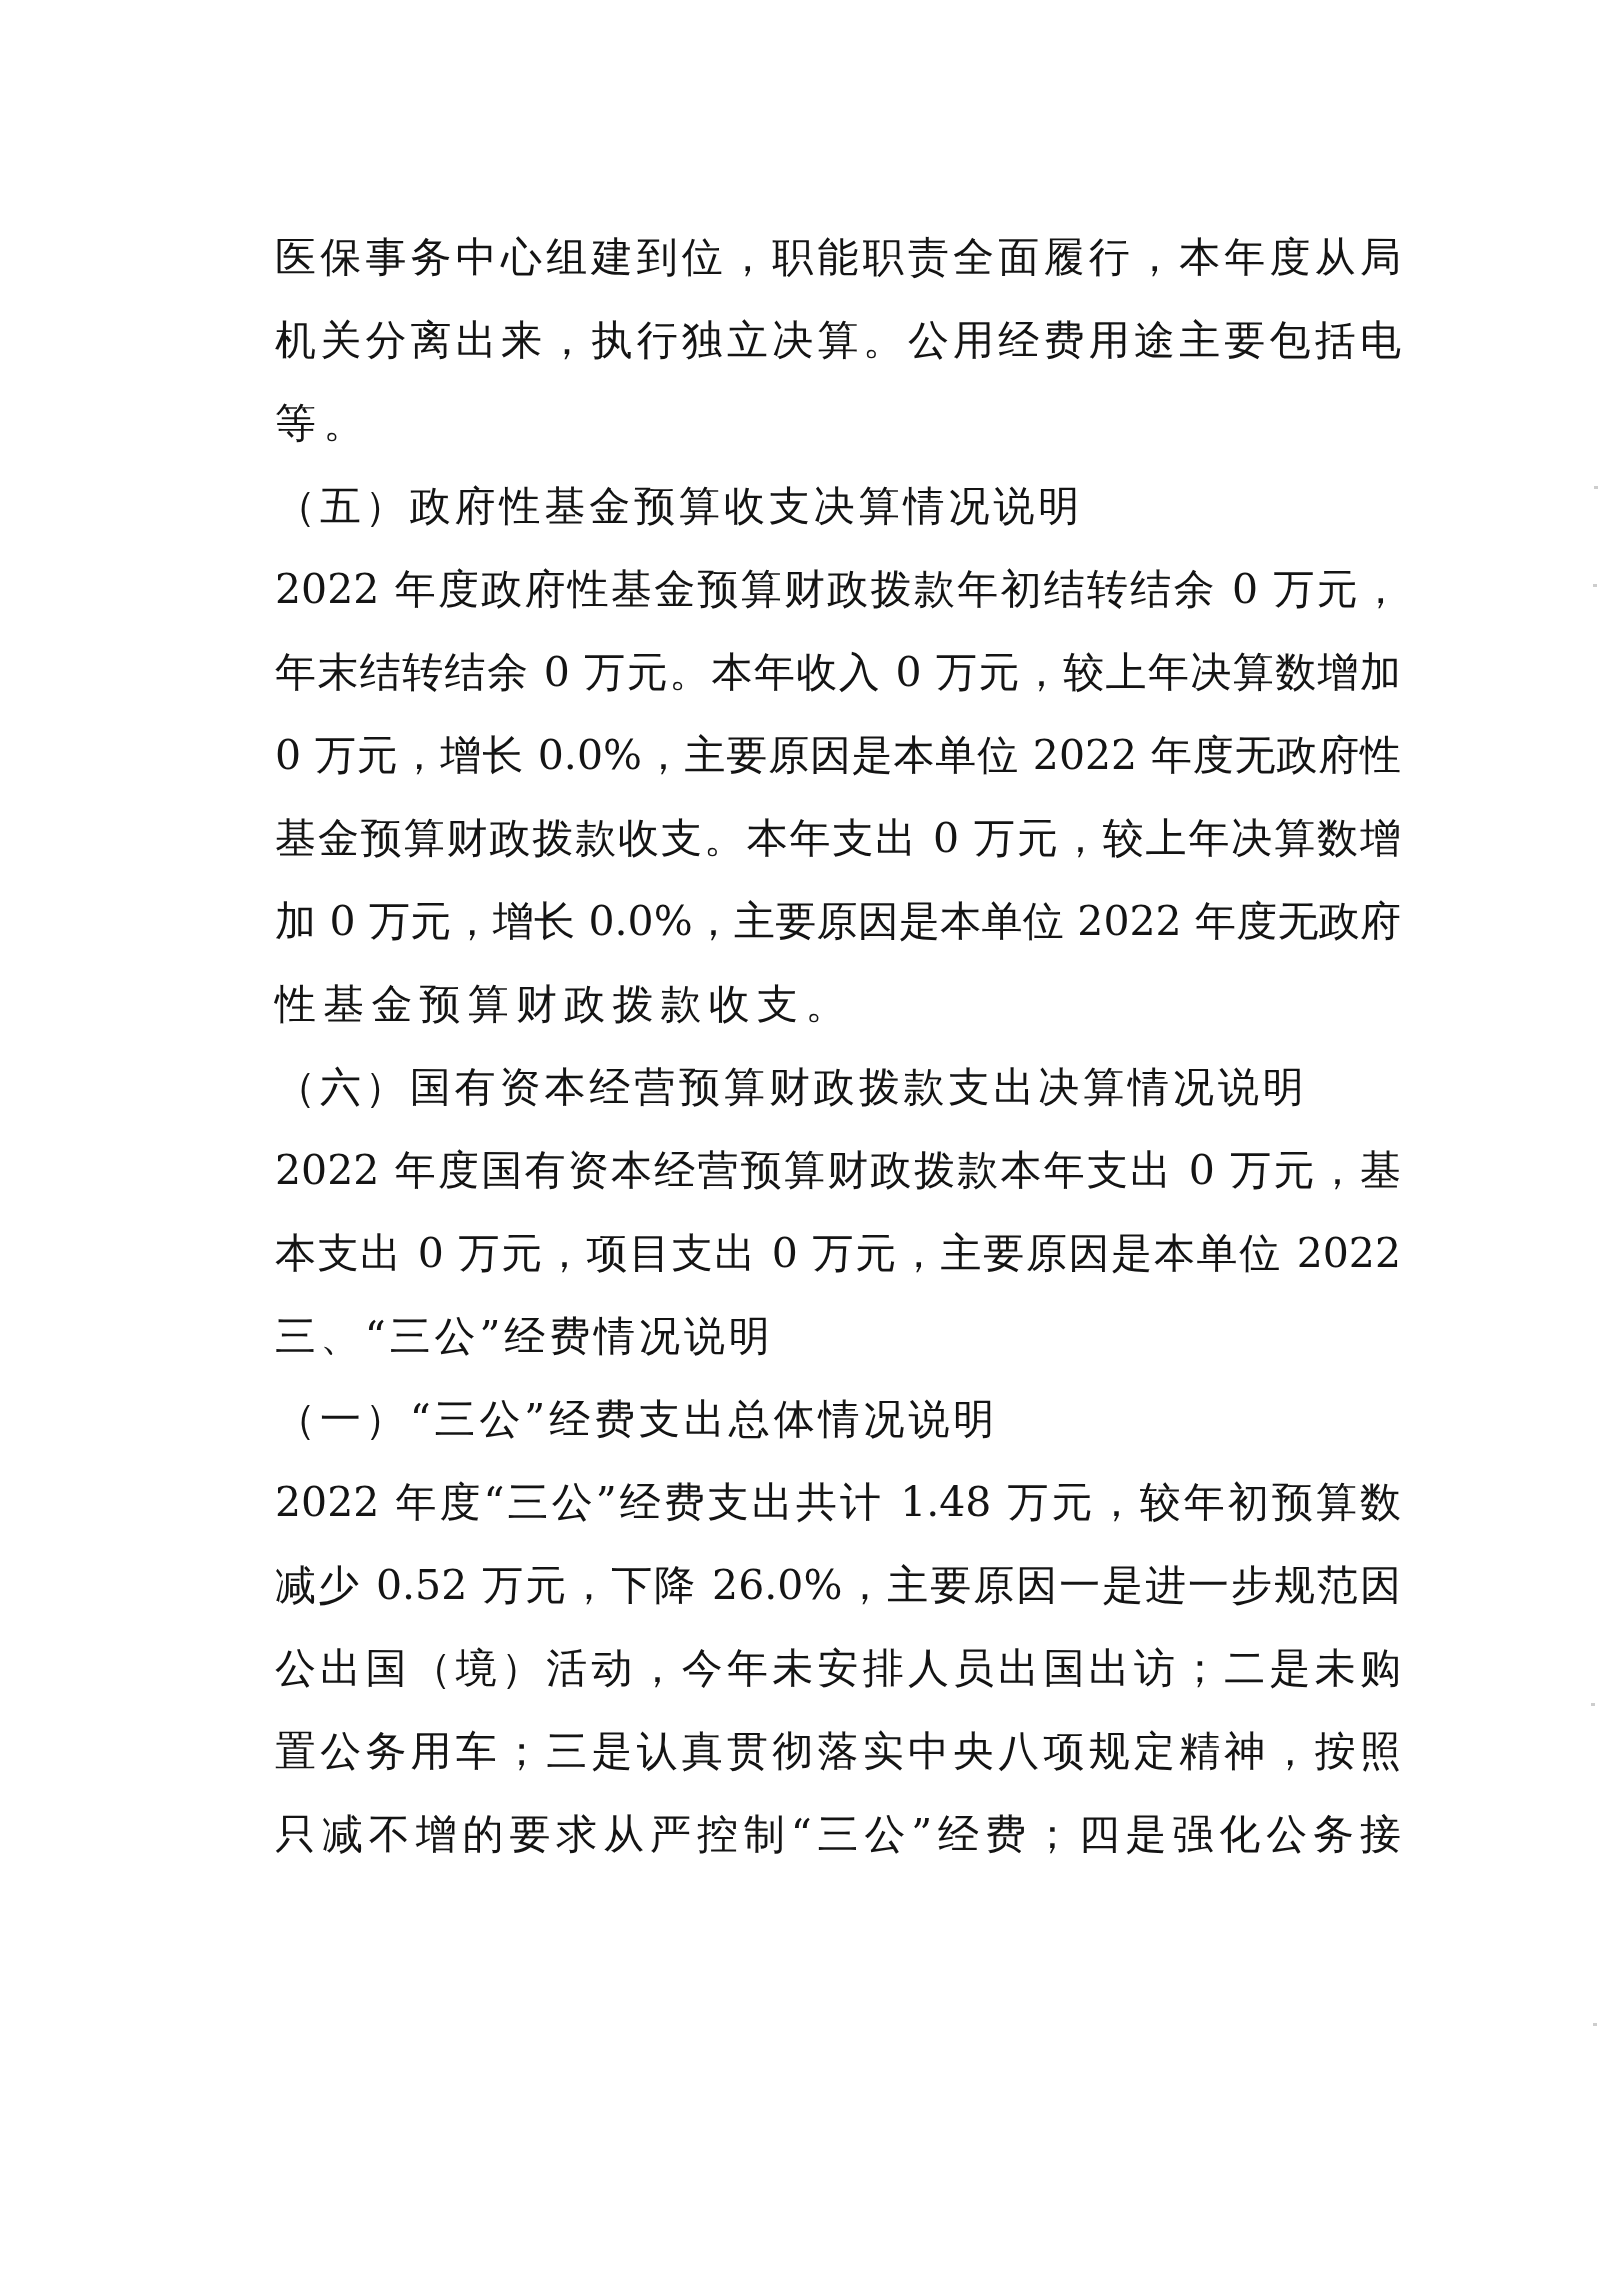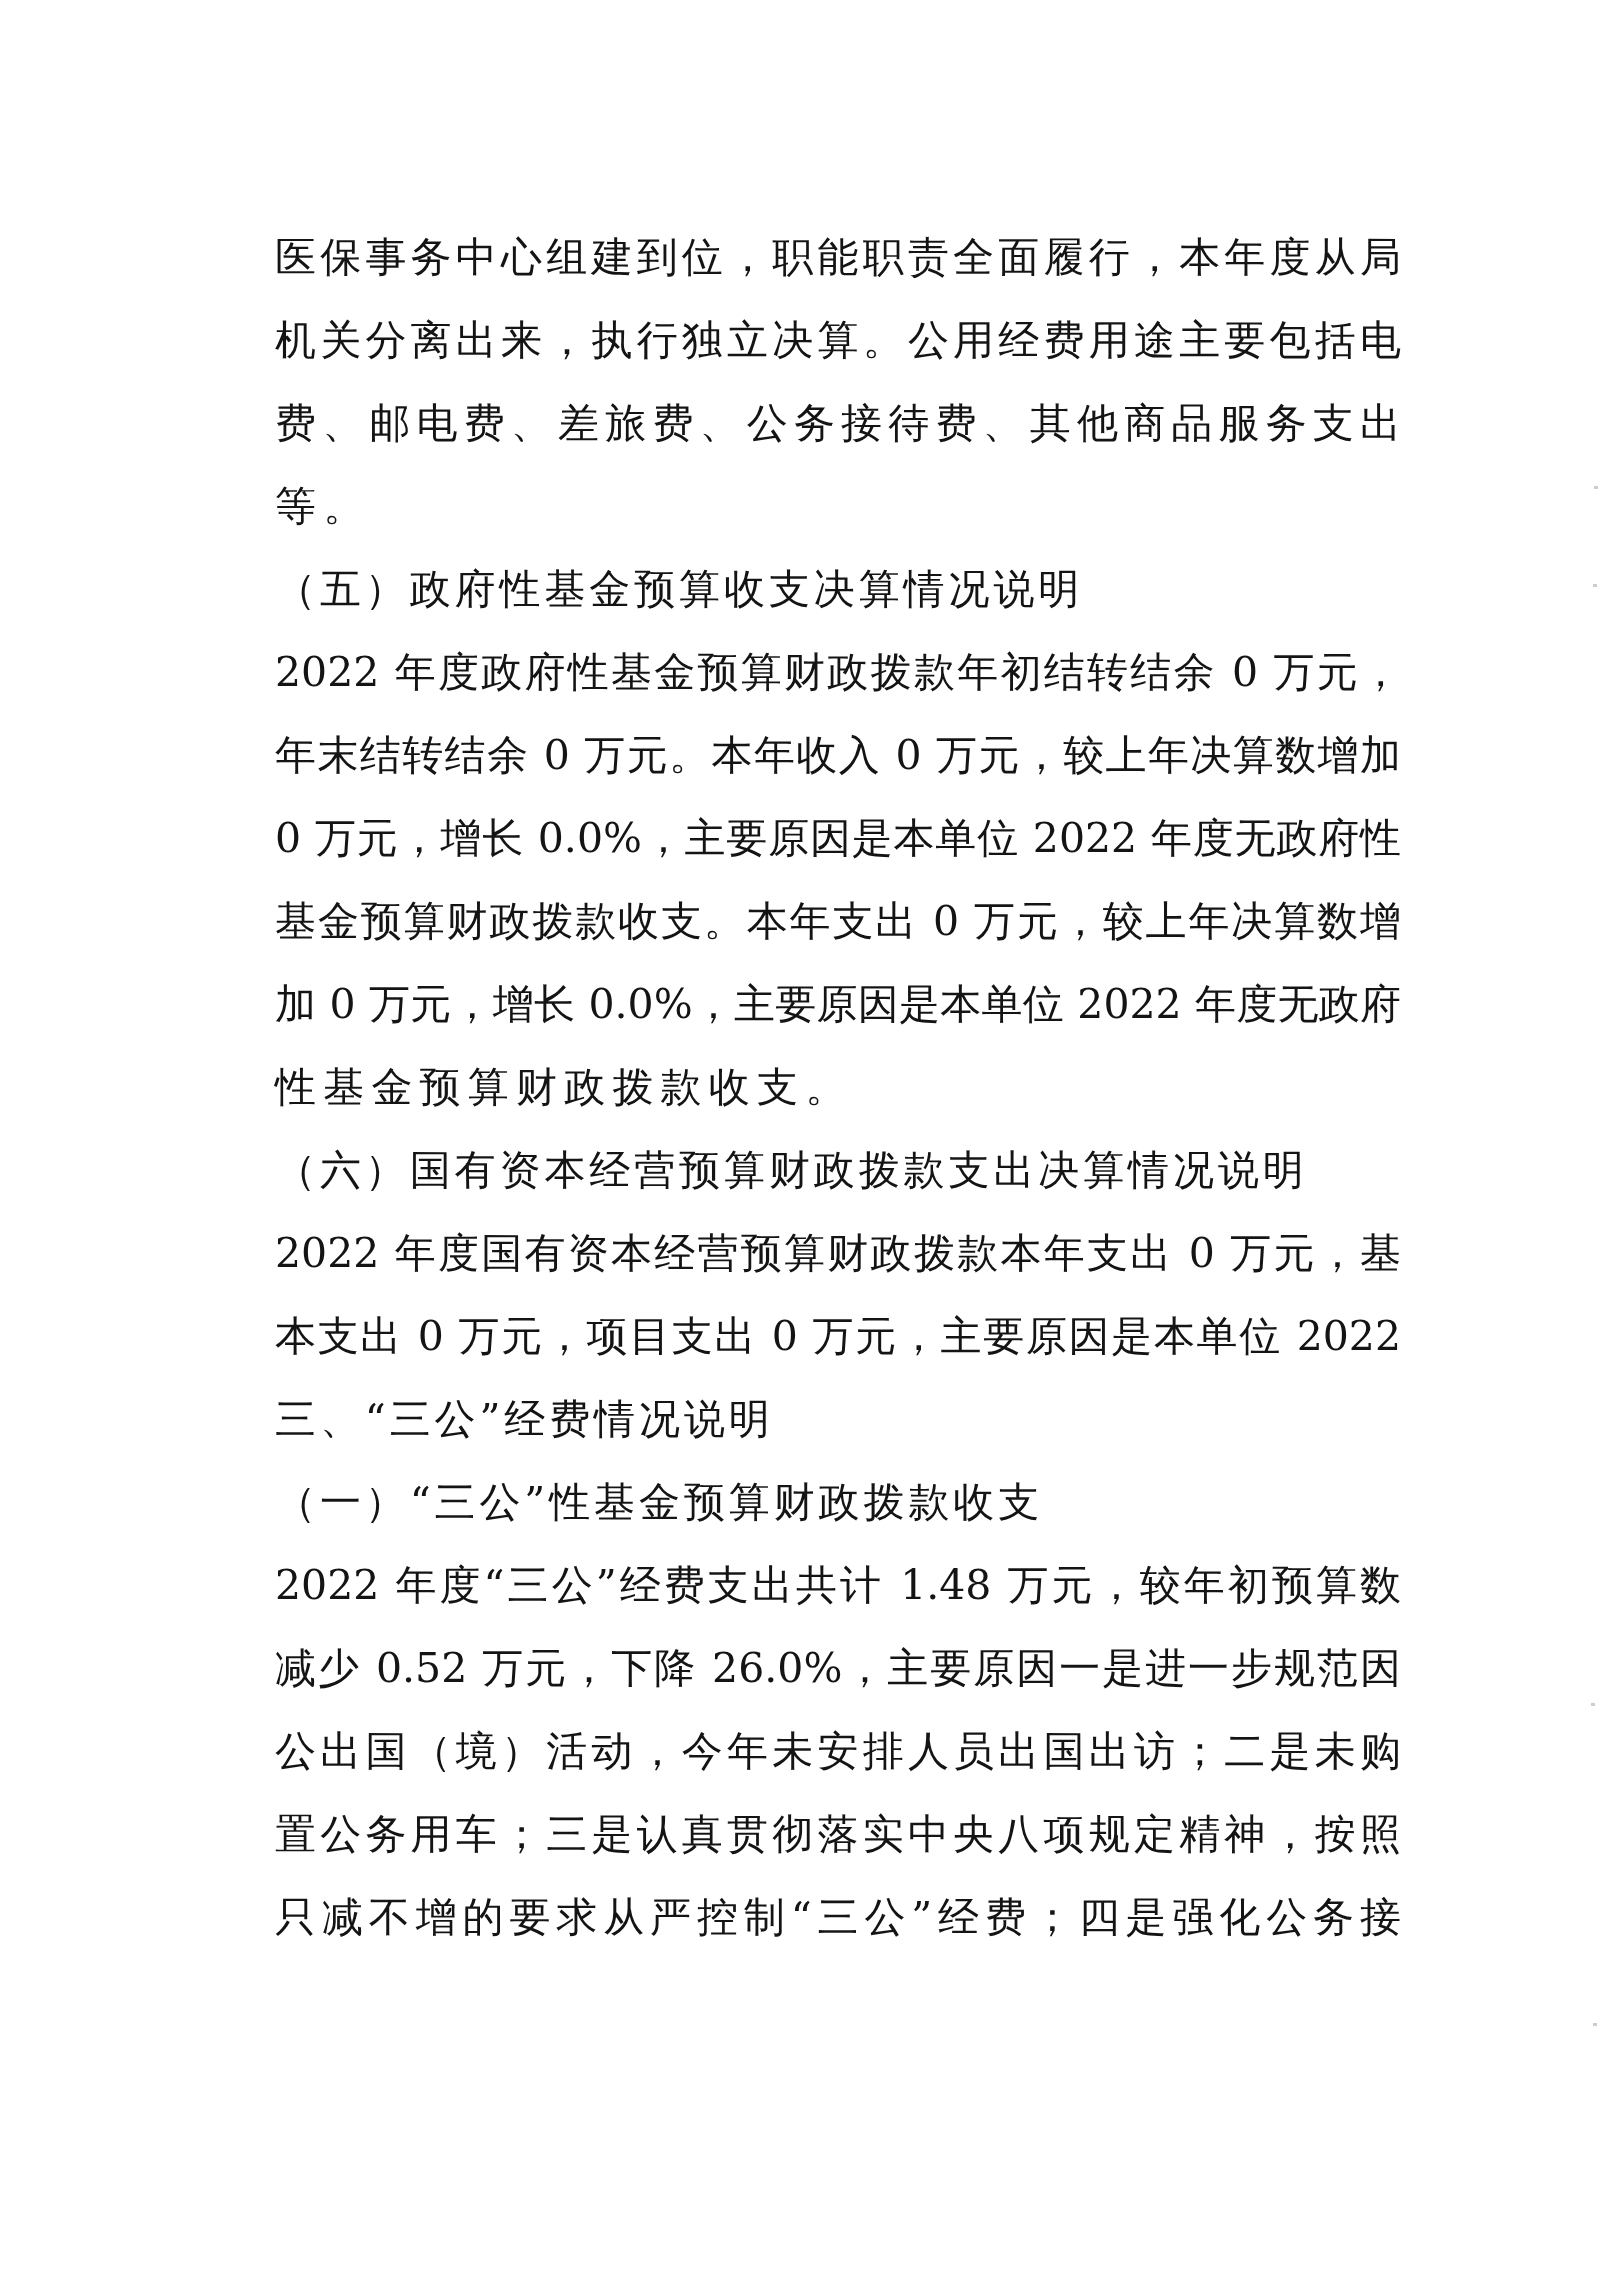--- a/index.html
+++ b/index.html
@@ -57,34 +57,33 @@
       opacity: 0.7;
     }
   </style>
 </head>
 <body>
 
 <div class="page">
   <div class="content">
     <div class="line justify">医保事务中心组建到位，职能职责全面履行，本年度从局</div>
     <div class="line justify">机关分离出来，执行独立决算。公用经费用途主要包括电</div>
-    <div class="line justify">费、邮电费、差旅费、公务接待费、其他商品服务支出</div>
     <div class="line">等。</div>
     <div class="line heading">（五）政府性基金预算收支决算情况说明</div>
     <div class="line justify">2022 年度政府性基金预算财政拨款年初结转结余 0 万元，</div>
     <div class="line justify">年末结转结余 0 万元。本年收入 0 万元，较上年决算数增加</div>
     <div class="line justify">0 万元，增长 0.0%，主要原因是本单位 2022 年度无政府性</div>
     <div class="line justify">基金预算财政拨款收支。本年支出 0 万元，较上年决算数增</div>
     <div class="line justify">加 0 万元，增长 0.0%，主要原因是本单位 2022 年度无政府</div>
     <div class="line">性基金预算财政拨款收支。</div>
     <div class="line heading">（六）国有资本经营预算财政拨款支出决算情况说明</div>
     <div class="line justify">2022 年度国有资本经营预算财政拨款本年支出 0 万元，基</div>
     <div class="line justify">本支出 0 万元，项目支出 0 万元，主要原因是本单位 2022</div>
     <div class="line heading-main">三、“三公”经费情况说明</div>
-    <div class="line heading">（一）“三公”性基金预算财政拨款收支</div>
+    <div class="line heading">（一）“三公”经费支出总体情况说明</div>
     <div class="line justify">2022 年度“三公”经费支出共计 1.48 万元，较年初预算数</div>
     <div class="line justify">减少 0.52 万元，下降 26.0%，主要原因一是进一步规范因</div>
     <div class="line justify">公出国（境）活动，今年未安排人员出国出访；二是未购</div>
     <div class="line justify">置公务用车；三是认真贯彻落实中央八项规定精神，按照</div>
     <div class="line justify">只减不增的要求从严控制“三公”经费；四是强化公务接</div>
   </div>
 
   <div class="scan-mark" style="left:1584px; top:486px;"></div>
   <div class="scan-mark" style="left:1583px; top:584px;"></div>
   <div class="scan-mark" style="left:1581px; top:1703px;"></div>

